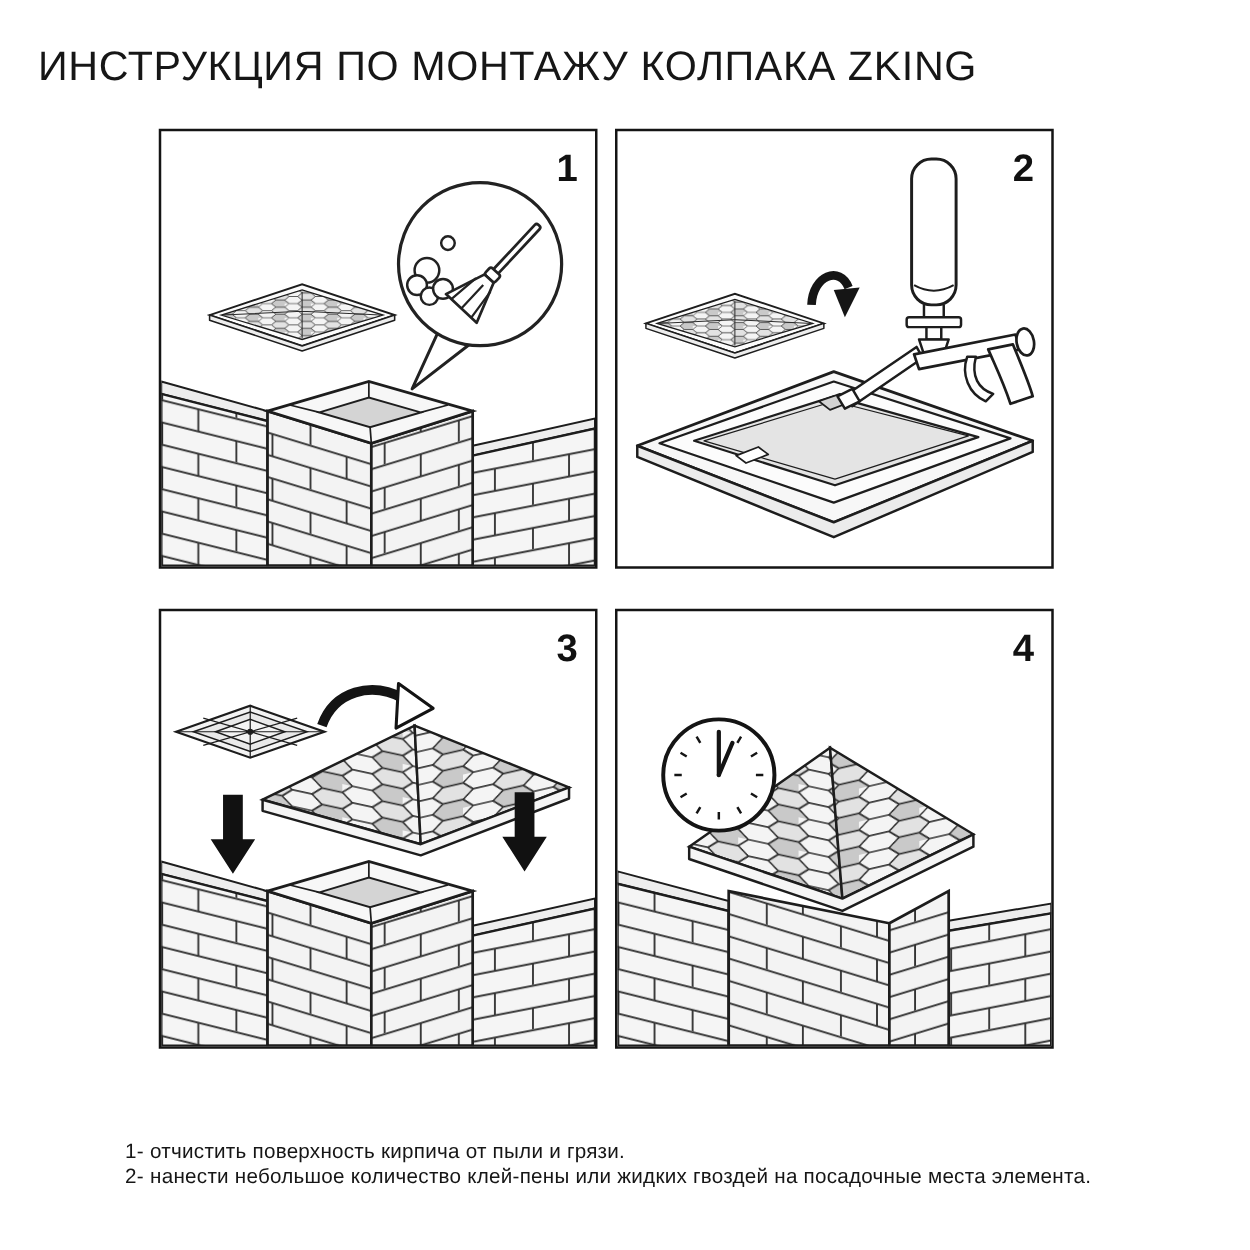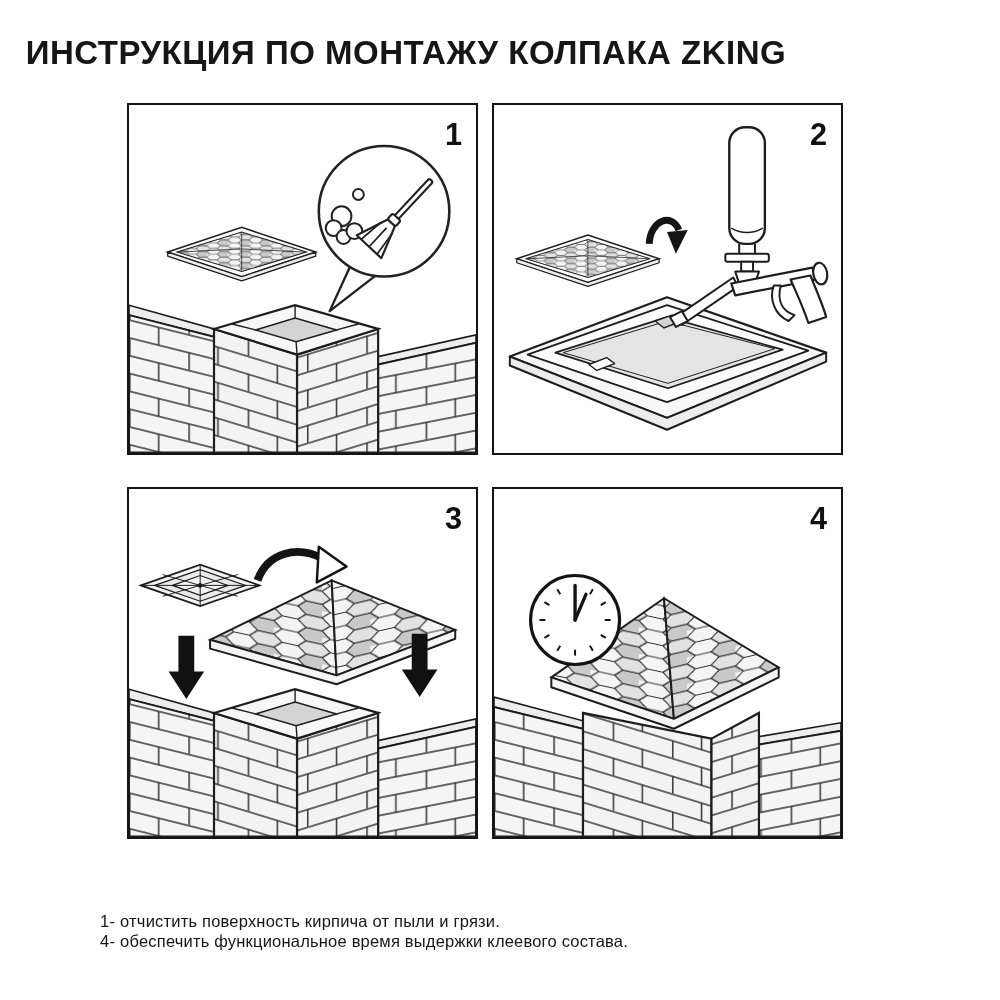--- a/index.html
+++ b/index.html
@@ -1,18 +1,18 @@
 <!DOCTYPE html>
 <html><head>
 <meta charset="utf-8">
 <style>
   html,body{margin:0;padding:0;width:1000px;height:1000px;background:#fff;
     font-family:"Liberation Sans",sans-serif;color:#161616;overflow:hidden}
   .title{position:absolute;left:0;top:34px;width:812px;text-align:center;
-    font-size:33px;font-weight:bold;letter-spacing:.5px;white-space:nowrap}
+    font-size:33px;font-weight:normal;letter-spacing:.5px;white-space:nowrap}
   .grid{position:absolute;left:127px;top:103px;display:grid;
     grid-template-columns:351px 351px;grid-template-rows:352px 352px;gap:32px 14px}
   .panel{width:351px;height:352px;border:2px solid #141414;box-sizing:border-box;
     background:#fff;position:relative}
   .panel svg{display:block;width:347px;height:348px}
   .steps{position:absolute;left:100px;top:911px;width:870px;font-size:16.5px;
     line-height:20px;letter-spacing:.2px}
   .step span{white-space:pre-wrap}
   .step-num{margin-right:5px}
   svg text.num{font-family:"Liberation Sans",sans-serif;font-weight:bold;
@@ -247,18 +247,18 @@
       <text class="num" x="337" y="40" text-anchor="end">4</text>
     </svg>
   </div>
 </div>
 
 <div class="steps">
   <div class="step">
     <span class="step-num">1-</span><span>отчистить поверхность кирпича от пыли и грязи.</span>
   </div>
   <div class="step">
-    <span class="step-num">4-</span><span>обеспечить функциональное время выдержки клеевого состава.</span>
+    <span class="step-num">2-</span><span>нанести небольшое количество клей-пены или жидких гвоздей на посадочные места элемента.</span>
   </div>
 </div>
 
 
 
 
 </body></html>

